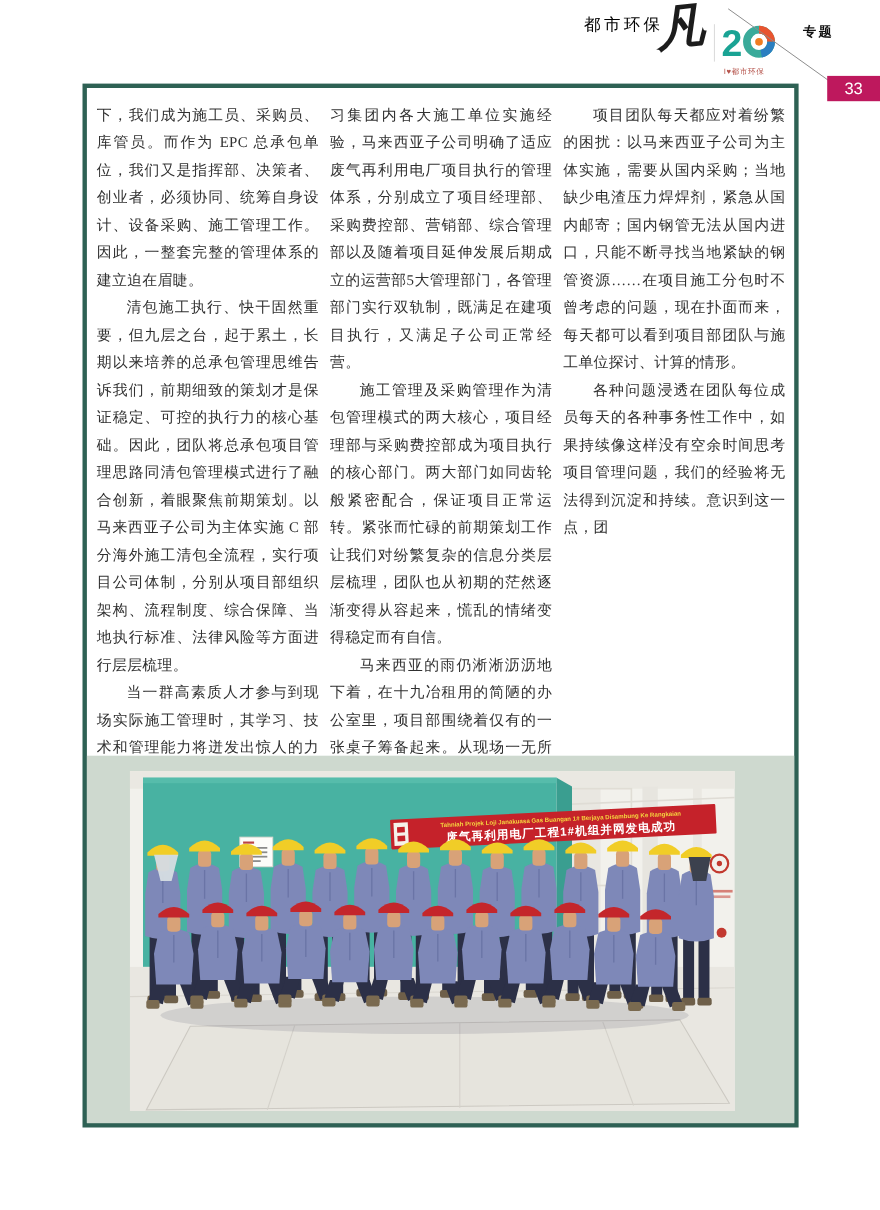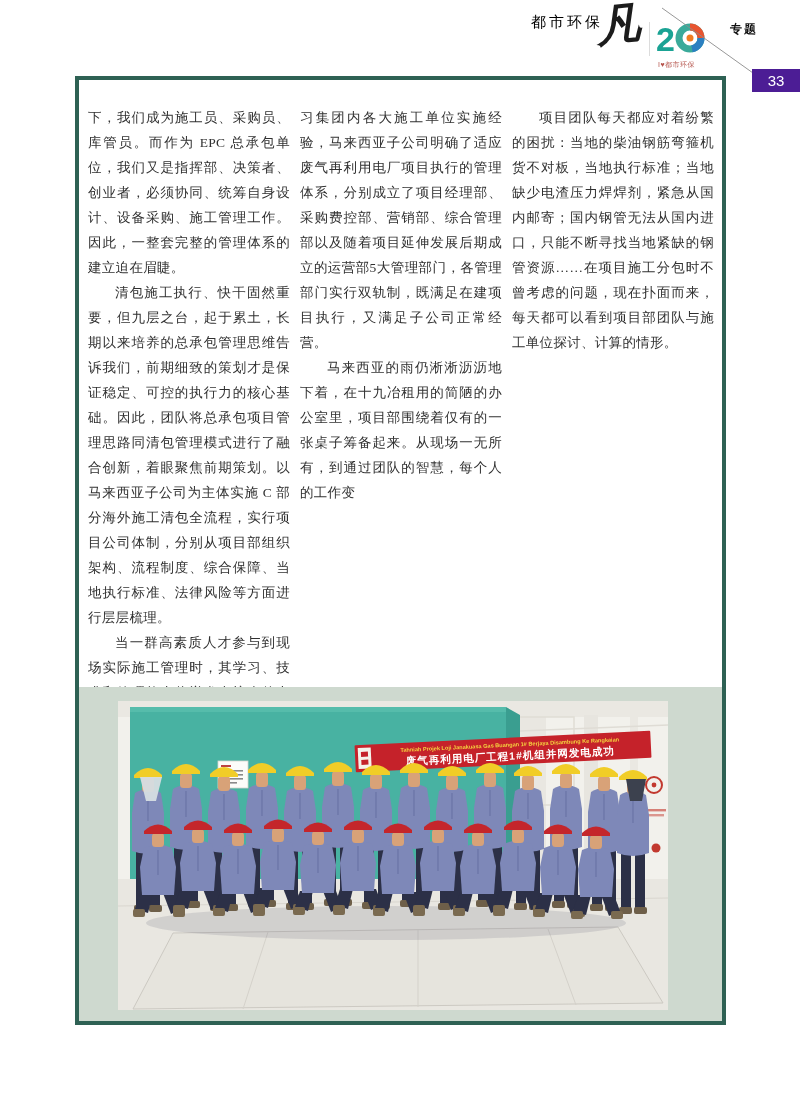--- a/index.html
+++ b/index.html
@@ -13,31 +13,31 @@
   
   .brand{left:531px;top:13px;font-size:15px;color:#000000;letter-spacing:3px;font-family:"Liberation Sans",sans-serif;text-align:right;}
   .calli{left:596px;top:4px;font-size:44px;font-weight:bold;font-style:italic;color:#1c1c1c;
          transform:rotate(-6deg);line-height:1;}
   .logo-divider{left:649px;top:22px;width:1px;height:34px;background:#dcdcdc;}
   .logo-box{left:656px;top:20px;width:52px;height:40px;}
   .logo-tagline{left:658px;top:60px;font-size:7px;color:#b5534b;font-family:"Liberation Sans",sans-serif;letter-spacing:0.5px;}
   .section-label{left:730px;top:21px;font-size:12px;font-weight:bold;color:#111;letter-spacing:2px;font-family:"Liberation Sans",sans-serif;}
   .header-line-svg{left:0;top:0;width:800px;height:100px;pointer-events:none;}
   .page-num{
-    left:752px;top:69px;width:48px;height:23px;background:#4c1d95;color:#ffffff;
+    left:752px;top:69px;width:48px;height:23px;background:#be185d;color:#ffffff;
     font-family:"Liberation Sans",sans-serif;font-size:15px;display:flex;align-items:center;justify-content:center;
   }
 
   
   .frame{
     left:75px;top:76px;width:651px;height:949px;box-sizing:border-box;
     border:4px solid #2e6154;background:#ffffff;
   }
   .columns{
-    left:88px;top:105px;width:626px;display:flex;gap:10px;
+    left:88px;top:92px;width:626px;display:flex;gap:10px;
   }
   .col{width:202px;font-size:13.5px;line-height:25px;text-align:justify;letter-spacing:0.3px;color:#303030;}
   .para{margin:0;text-indent:2em;}
   .para.first{text-indent:0;}
   .col-heading{margin:0;text-indent:2em;font-weight:bold;color:#2f9569;}
 
   
   .photo-band{left:79px;top:687px;width:643px;height:334px;background:#ced9cf;}
   .photo{left:118px;top:701px;width:550px;height:309px;display:block;}
 </style>
@@ -70,24 +70,26 @@
 <div class="abs frame"></div>
 
 <div class="abs columns">
   <div class="col">
     <p class="para first">下，我们成为施工员、采购员、库管员。而作为 EPC 总承包单位，我们又是指挥部、决策者、创业者，必须协同、统筹自身设计、设备采购、施工管理工作。因此，一整套完整的管理体系的建立迫在眉睫。</p>
     <p class="para">清包施工执行、快干固然重要，但九层之台，起于累土，长期以来培养的总承包管理思维告诉我们，前期细致的策划才是保证稳定、可控的执行力的核心基础。因此，团队将总承包项目管理思路同清包管理模式进行了融合创新，着眼聚焦前期策划。以马来西亚子公司为主体实施 C 部分海外施工清包全流程，实行项目公司体制，分别从项目部组织架构、流程制度、综合保障、当地执行标准、法律风险等方面进行层层梳理。</p>
     <p class="para">当一群高素质人才参与到现场实际施工管理时，其学习、技术和管理能力将迸发出惊人的力量。经过不断模拟、探讨，同时充分学</p>
   </div>
   <div class="col">
     <p class="para first">习集团内各大施工单位实施经验，马来西亚子公司明确了适应废气再利用电厂项目执行的管理体系，分别成立了项目经理部、采购费控部、营销部、综合管理部以及随着项目延伸发展后期成立的运营部5大管理部门，各管理部门实行双轨制，既满足在建项目执行，又满足子公司正常经营。</p>
+    <p class="para">施工管理及采购管理作为清包管理模式的两大核心，项目经理部与采购费控部成为项目执行的核心部门。两大部门如同齿轮般紧密配合，保证项目正常运转。紧张而忙碌的前期策划工作让我们对纷繁复杂的信息分类层层梳理，团队也从初期的茫然逐渐变得从容起来，慌乱的情绪变得稳定而有自信。</p>
     <p class="para">马来西亚的雨仍淅淅沥沥地下着，在十九冶租用的简陋的办公室里，项目部围绕着仅有的一张桌子筹备起来。从现场一无所有，到通过团队的智慧，每个人的工作变</p>
   </div>
   <div class="col">
-    <p class="para">项目团队每天都应对着纷繁的困扰：当地的柴油钢筋弯箍机货不对板，当地执行标准；当地缺少电渣压力焊焊剂，紧急从国内邮寄；国内钢管无法从国内进口，只能不断寻找当地紧缺的钢管资源……在项目施工分包时不曾考虑的问题，现在扑面而来，每天都可以看到项目部团队与施工单位探讨、计算的情形。</p>
+    <p class="para">项目团队每天都应对着纷繁的困扰：以马来西亚子公司为主体实施，需要从国内采购；当地缺少电渣压力焊焊剂，紧急从国内邮寄；国内钢管无法从国内进口，只能不断寻找当地紧缺的钢管资源……在项目施工分包时不曾考虑的问题，现在扑面而来，每天都可以看到项目部团队与施工单位探讨、计算的情形。</p>
+    <p class="para">各种问题浸透在团队每位成员每天的各种事务性工作中，如果持续像这样没有空余时间思考项目管理问题，我们的经验将无法得到沉淀和持续。意识到这一点，团</p>
   </div>
 </div>
 
 <div class="abs photo-band"></div>
 
 <svg class="abs photo" viewBox="0 0 550 309">
 
   <rect x="0" y="0" width="550" height="309" fill="#f2f1ec"></rect>
   <rect x="0" y="0" width="550" height="16" fill="#eae8e2"></rect>
   <rect x="402" y="16" width="26" height="170" fill="#e9e7e1"></rect>

